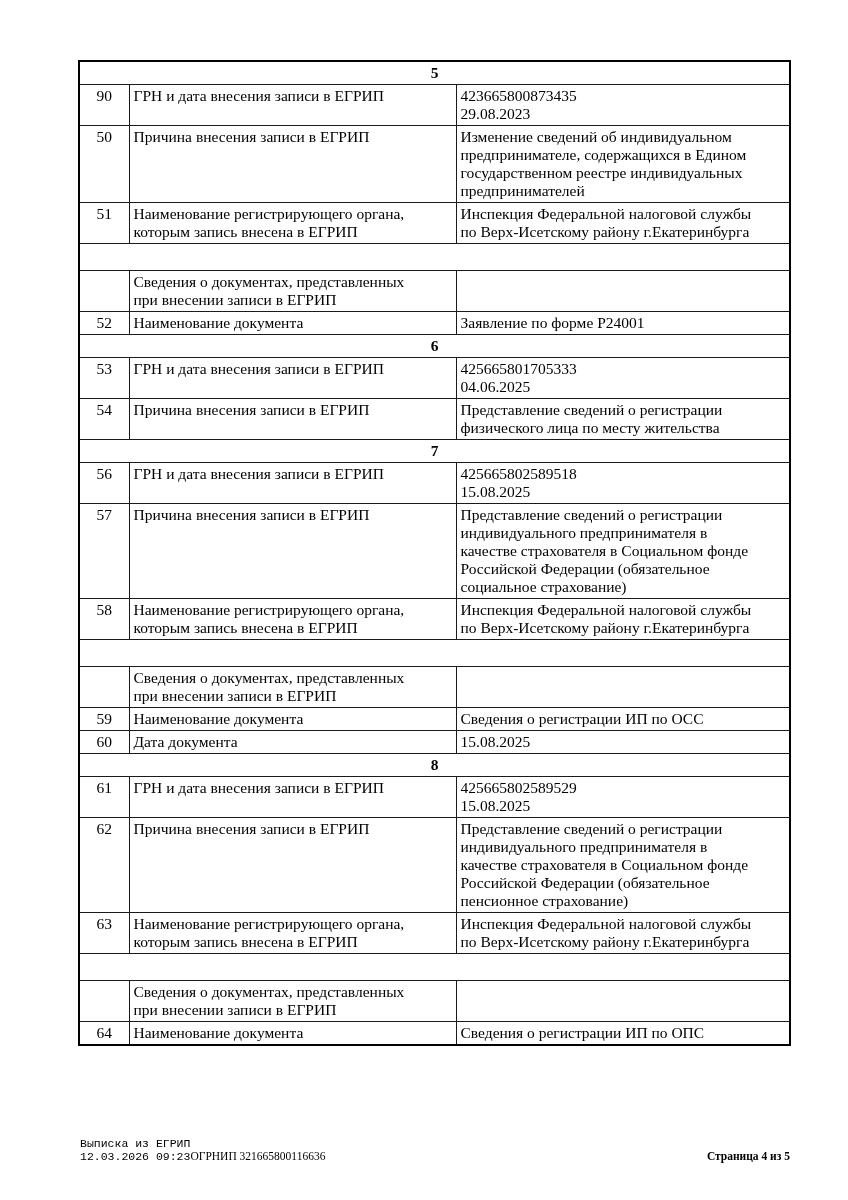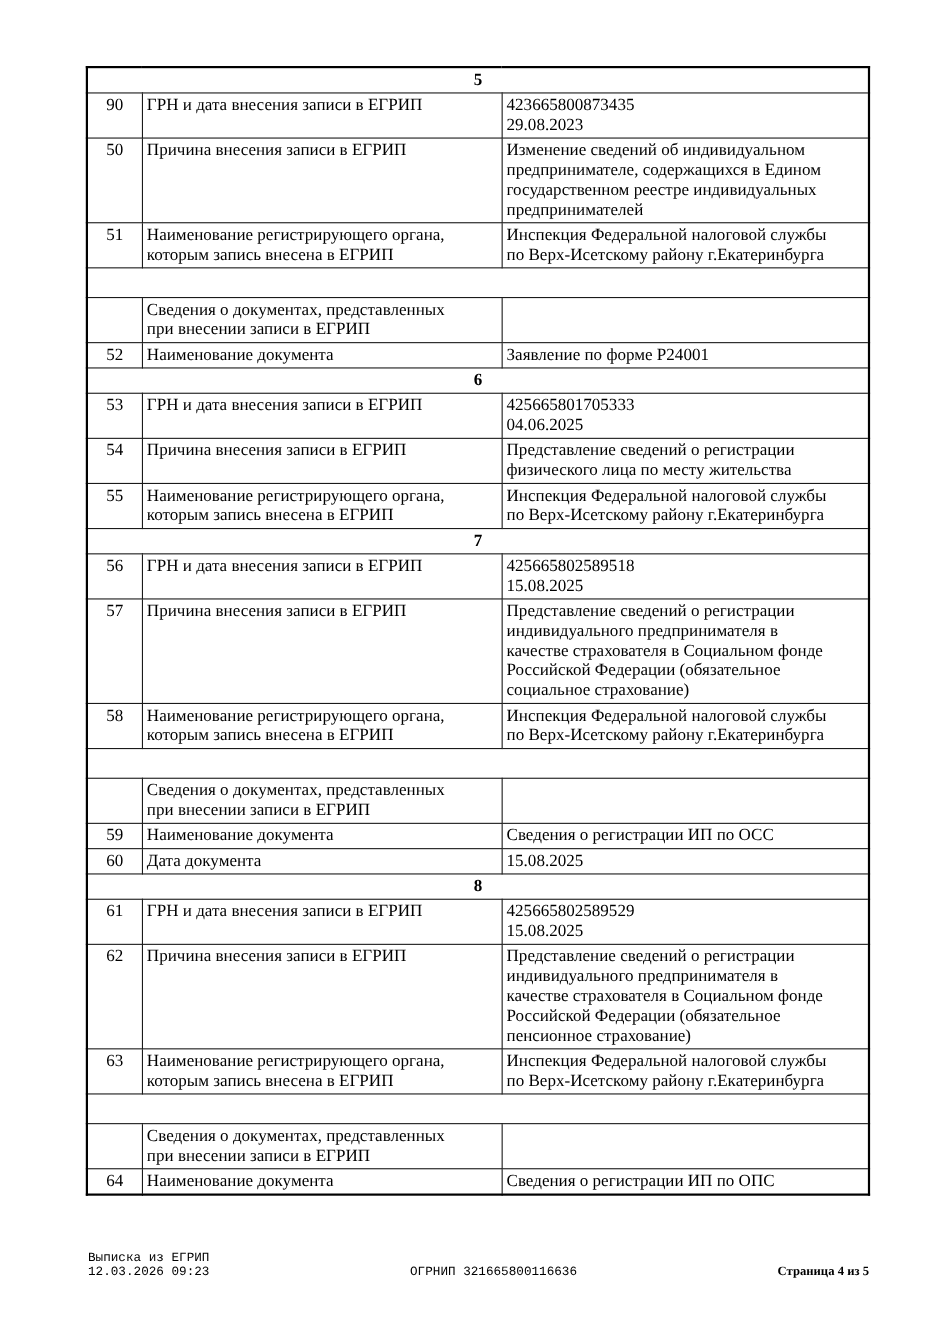--- a/index.html
+++ b/index.html
@@ -58,21 +58,21 @@
     left: 80px;
     top: 1137px;
     width: 710px;
     display: flex;
     justify-content: space-between;
     align-items: flex-end;
     font-size: 11.5px;
     line-height: 13px;
   }
   .footer-left div { white-space: nowrap; font-family: Liberation Mono, monospace; }
-  .footer-center { text-align: center; flex: 1; font-family: Liberation Mono, monospace; }
+  .footer-center { flex: 1; }
   .footer-right { text-align: center; white-space: nowrap; font-weight: bold; }
 </style>
 </head>
 <body>
 
 <div class="page">
 
   <table class="egrip-table">
     <colgroup>
       <col class="col-num">
@@ -125,27 +125,20 @@
           <td class="row-number-cell">53</td>
           <td class="row-label-cell">ГРН и дата внесения записи в ЕГРИП</td>
           <td class="row-value-cell">425665801705333
 04.06.2025</td>
         </tr>
         <tr>
           <td class="row-number-cell">54</td>
           <td class="row-label-cell">Причина внесения записи в ЕГРИП</td>
           <td class="row-value-cell">Представление сведений о регистрации
 физического лица по месту жительства</td>
-        </tr>
-        <tr>
-          <td class="row-number-cell">55</td>
-          <td class="row-label-cell">Наименование регистрирующего органа,
-которым запись внесена в ЕГРИП</td>
-          <td class="row-value-cell">Инспекция Федеральной налоговой службы
-по Верх-Исетскому району г.Екатеринбурга</td>
         </tr>
         <tr>
           <td colspan="3" class="section-num">7</td>
         </tr>
         <tr>
           <td class="row-number-cell">56</td>
           <td class="row-label-cell">ГРН и дата внесения записи в ЕГРИП</td>
           <td class="row-value-cell">425665802589518
 15.08.2025</td>
         </tr>

